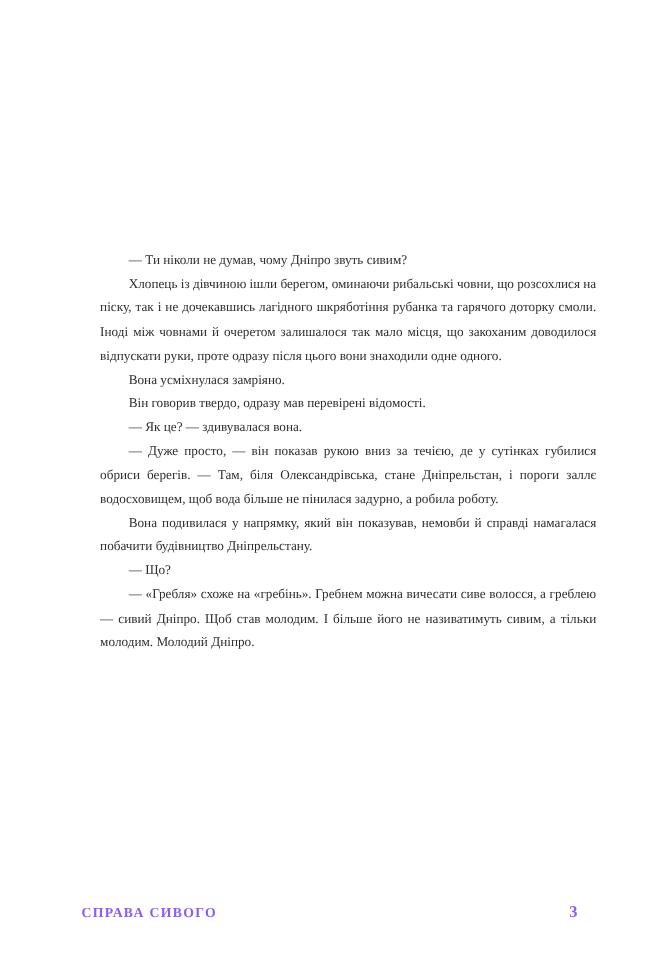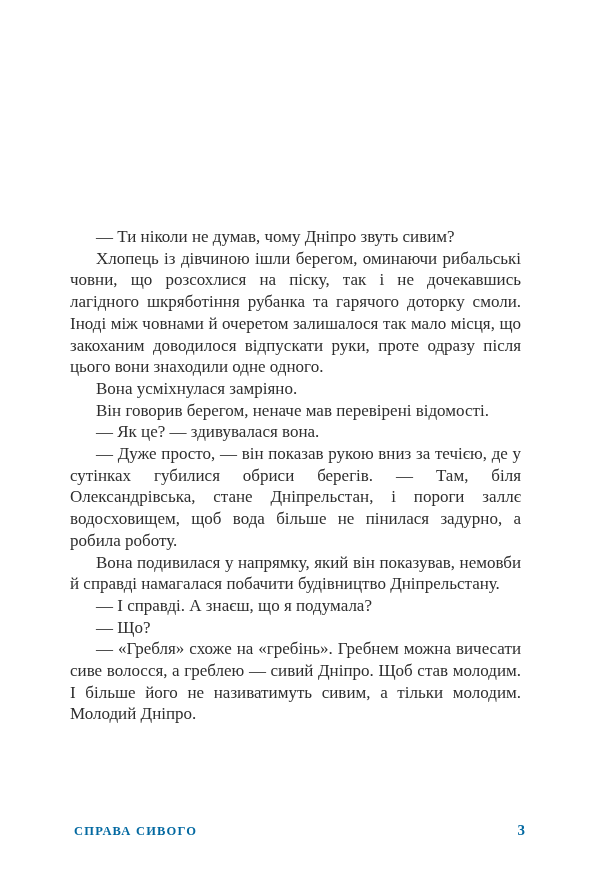--- a/index.html
+++ b/index.html
@@ -10,67 +10,66 @@
     body {
       width: 600px;
       height: 886px;
       position: relative;
       overflow: hidden;
       font-family: "Liberation Serif", "DejaVu Serif", serif;
       color: #2e2e2e;
     }
     .page-text {
       position: absolute;
-      left: 70px;
+      left: 91px;
       top: 226px;
       width: 451px;
-      font-size: 17px;
+      font-size: 12px;
       line-height: 21.7px;
       text-align: justify;
       -webkit-font-smoothing: antialiased;
     }
     .page-text p {
       margin: 0;
       text-indent: 26px;
       hyphens: manual;
     }
     .footer {
       position: absolute;
       left: 74px;
       top: 822px;
       width: 451px;
       display: flex;
       justify-content: space-between;
       align-items: baseline;
       font-size: 13.5px;
-      color: #0369a1;
+      color: #8b5cf6;
       gap: 42px;
     }
     .running-title {
       letter-spacing: 1.2px;
       font-weight: bold;
       font-size: 12.5px;
     }
     .page-number {
       font-weight: bold;
       font-size: 15px;
     }
   </style>
 </head>
 <body>
 
 <div class="page-text">
   <p>— Ти ніколи не думав, чому Дніпро звуть сивим?</p>
   <p>Хлопець із дівчиною ішли берегом, оминаючи рибальські човни, що розсохлися на піску, так і не дочекавшись лагідного шкряботіння рубанка та гарячого доторку смоли. Іноді між човнами й очеретом залишалося так мало місця, що закоханим доводилося відпускати руки, проте одразу після цього вони знаходили одне одного.</p>
   <p>Вона усміхнулася замріяно.</p>
-  <p>Він говорив берегом, неначе мав перевірені відомості.</p>
+  <p>Він говорив твердо, одразу мав перевірені відомості.</p>
   <p>— Як це? — здивувалася вона.</p>
   <p>— Дуже просто, — він показав рукою вниз за течією, де у сутінках губилися обриси берегів. — Там, біля Олександрівська, стане Дніпрельстан, і пороги заллє водосховищем, щоб вода більше не пінилася задурно, а робила роботу.</p>
   <p>Вона подивилася у напрямку, який він показував, немовби й справді намагалася побачити будівництво Дніпрельстану.</p>
-  <p>— І справді. А знаєш, що я подумала?</p>
   <p>— Що?</p>
   <p>— «Гребля» схоже на «гребінь». Гребнем можна вичесати сиве волосся, а греблею — сивий Дніпро. Щоб став молодим. І більше його не називатимуть сивим, а тільки молодим. Молодий Дніпро.</p>
 </div>
 
 <div class="footer">
   <span class="running-title">СПРАВА СИВОГО</span>
   <span class="page-number">3</span>
 </div>
 
 </body></html>

